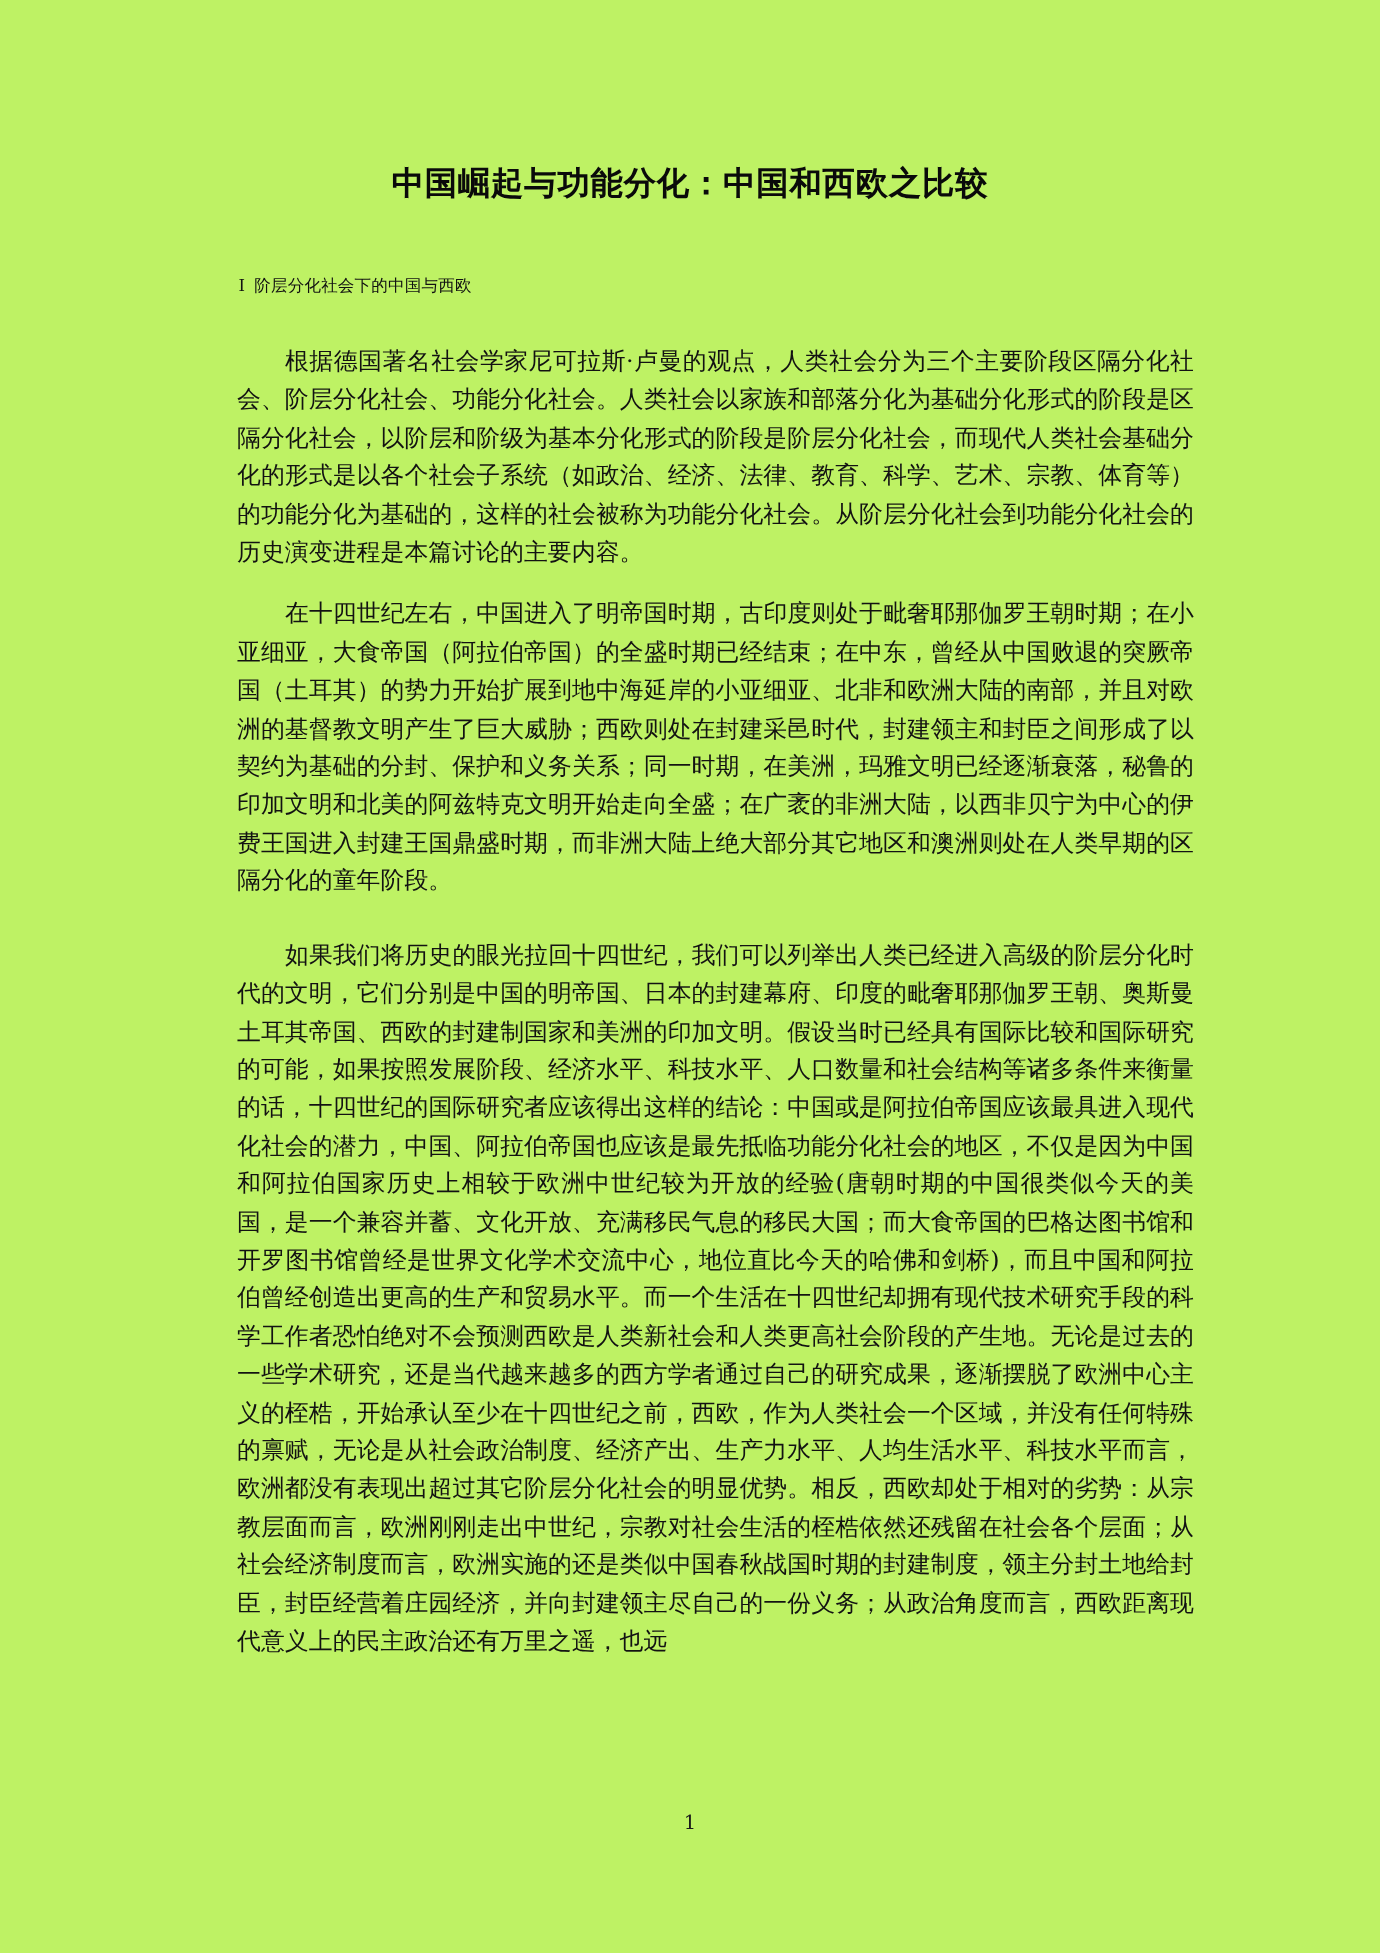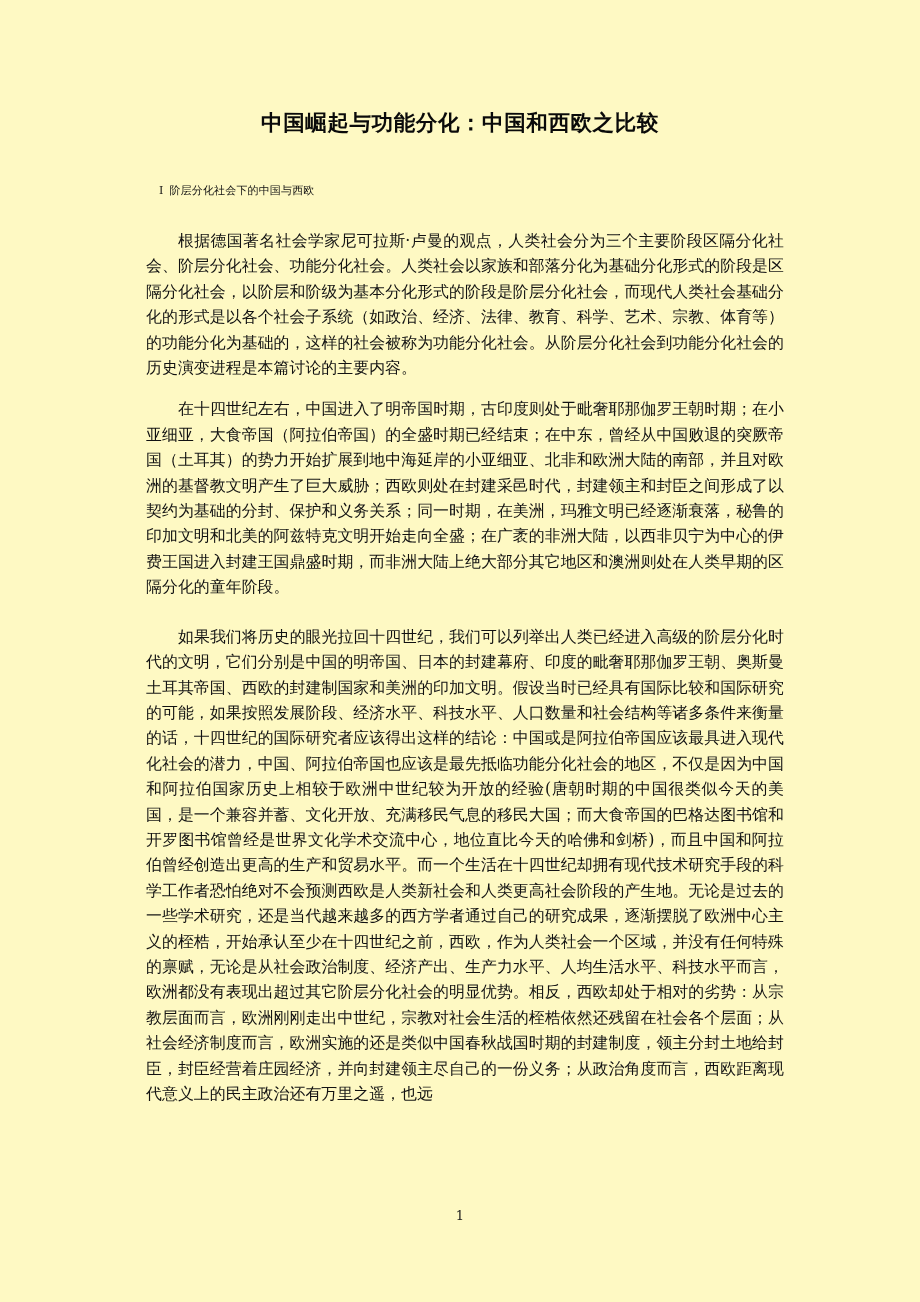--- a/index.html
+++ b/index.html
@@ -16,21 +16,21 @@
     color: #000000;
     -webkit-font-smoothing: none;
   }
 
   .page {
     position: absolute;
     left: 0;
     top: 0;
     width: 920px;
     height: 1302px;
-    background: #fef9c3;
+    background: #bef264;
     text-decoration: underline;
   }
 
   .content {
     position: absolute;
     left: 142px;
     top: 0;
     width: 638px;
   }
 
@@ -62,21 +62,21 @@
     color: #111111;
   }
 
   .section-heading .numeral {
     font-family: "DejaVu Serif", "Liberation Serif", serif;
     padding-right: 6px;
   }
 
   .body-block {
     position: absolute;
-    left: 4px;
+    left: 16px;
     top: 228px;
     width: 638px;
   }
 
   p.para {
     margin: 0 0 16px 0;
     padding: 0;
     font-size: 15.9px;
     line-height: 25.4px;
     text-align: justify;

